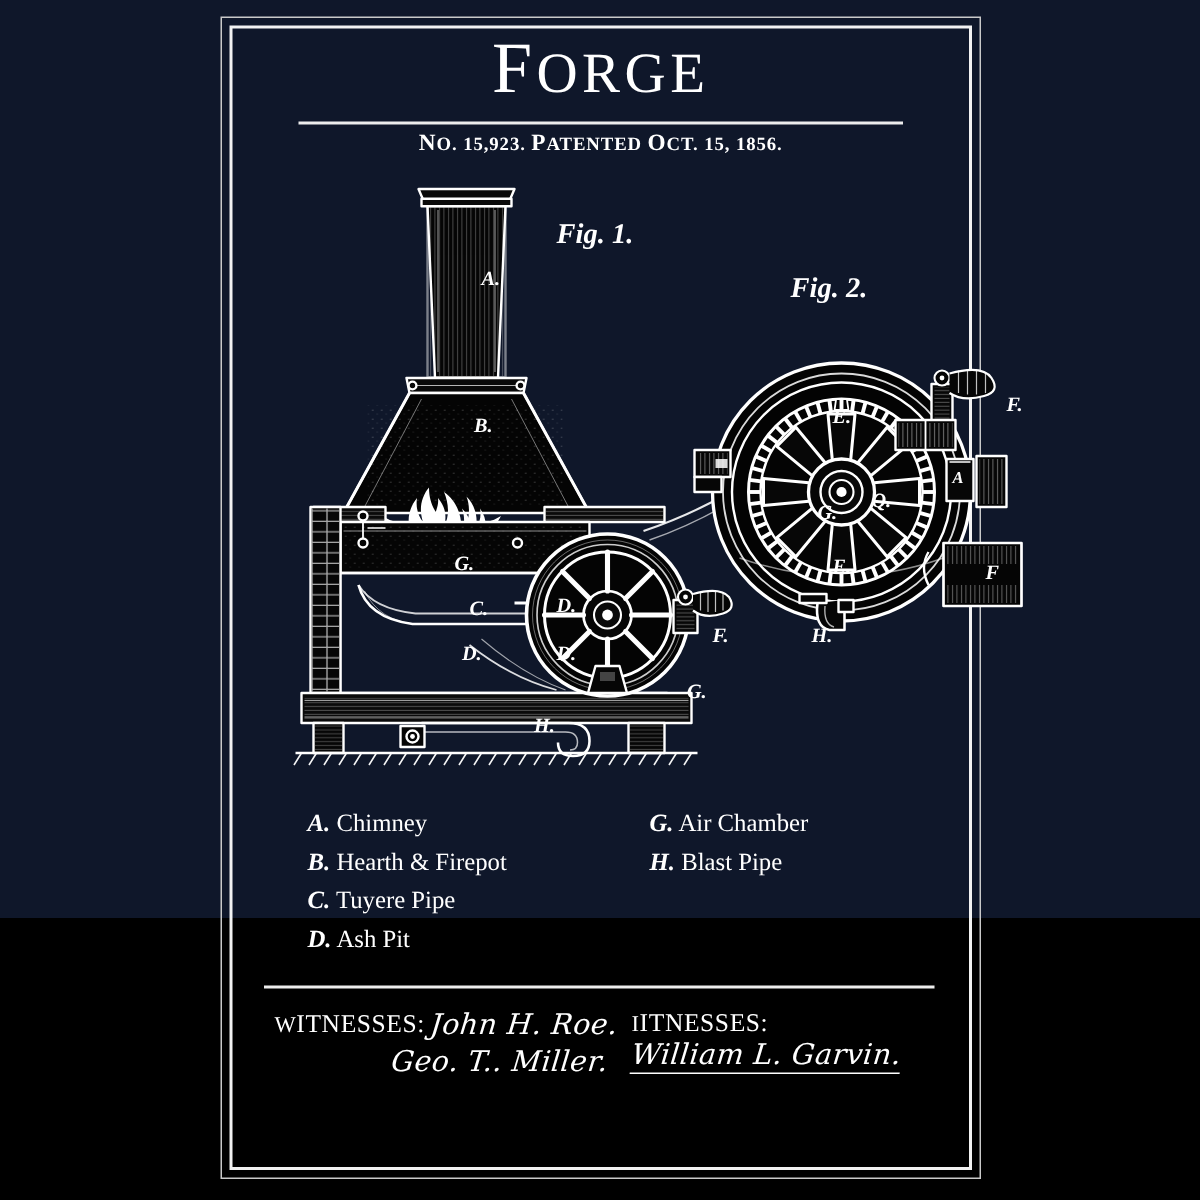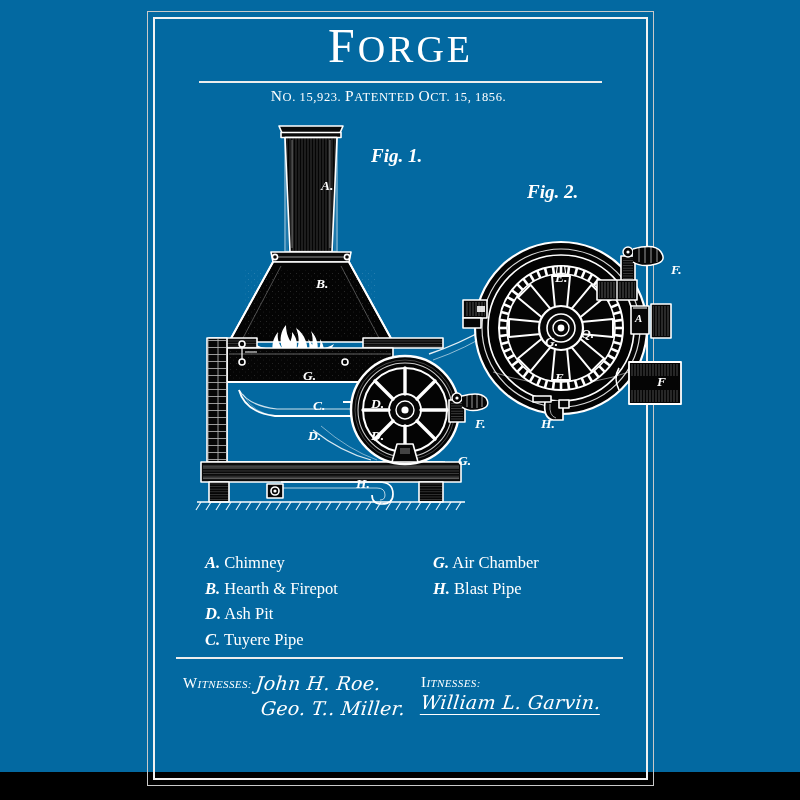--- a/index.html
+++ b/index.html
@@ -1,63 +1,63 @@
 <!DOCTYPE html>
 <html><head>
 <meta charset="utf-8">
 <style>
   html,body{margin:0;padding:0;background:#000;}
   body{width:800px;height:800px;overflow:hidden;
        font-family:"Liberation Serif","DejaVu Serif",serif;color:#fff;}
-  #poster{position:relative;width:800px;height:772px;background:#0369a1;}
+  #poster{position:relative;width:800px;height:612px;background:#0f172a;}
 
   
   .frame-outer{position:absolute;left:147px;top:11px;width:507px;height:775px;
                border:1px solid #c9c9c9;box-sizing:border-box;}
   .frame-inner{position:absolute;left:153px;top:17px;width:495px;height:763px;
                border:2px solid #f2f2f2;box-sizing:border-box;}
 
   
   .title{position:absolute;left:153px;top:22px;width:495px;text-align:center;
          font-size:48px;letter-spacing:3px;line-height:1;
          font-family:"Liberation Serif","DejaVu Serif",serif;}
   .title .cap{font-size:48px;}
   .title .sc{font-size:38px;}
   .rule-top{position:absolute;left:199px;top:81px;width:403px;height:2px;
             background:#ededed;}
-  .subtitle{position:absolute;left:141px;top:87px;width:495px;text-align:center;
-            font-size:15.5px;letter-spacing:.6px;}
+  .subtitle{position:absolute;left:153px;top:87px;width:495px;text-align:center;
+            font-size:15.5px;letter-spacing:.6px;font-weight:bold;}
   .subtitle .cap{font-size:15.5px;}
   .subtitle .sc{font-size:12.5px;}
 
   
   #figures{position:absolute;left:153px;top:110px;width:495px;height:410px;padding-left:40px;}
   #figures svg{display:block;}
 
   .figlabel{font-family:"Liberation Serif","DejaVu Serif",serif;
             font-style:italic;font-weight:bold;fill:#fff;}
 
   
   .legend{position:absolute;left:205px;top:536px;width:420px;}
-  .legcol{position:absolute;top:0;margin-top:14px;}
+  .legcol{position:absolute;top:0;}
   .legcol.left{left:0;}
   .legcol.right{left:228px;}
   .legrow{font-size:16.5px;line-height:25.5px;white-space:nowrap;}
   .legrow .key{font-style:italic;font-weight:bold;}
 
   
   .rule-bot{position:absolute;left:176px;top:657px;width:447px;height:2px;
             background:#ededed;}
   .footer{position:absolute;left:153px;top:672px;width:495px;height:60px;}
   .wit{position:absolute;left:30px;top:0;}
   .inv{position:absolute;left:268px;top:0;}
   .flabel{font-size:15px;letter-spacing:.4px;display:inline-block;
           vertical-align:middle;}
   .flabel .cap{font-size:15px;}
-  .flabel .sc{font-size:11px;font-style:italic;}
+  .flabel .sc{font-size:17px;}
   .sig{font-family:"URW Chancery L","DejaVu Serif",serif;font-style:italic;
        font-size:19px;letter-spacing:.3px;display:inline-block;
        vertical-align:middle;transform:skewX(-6deg);}
   .sig2{display:block;margin-left:78px;margin-top:3px;}
   .sig-underline{border-bottom:1.5px solid #fff;padding-bottom:1px;}
 </style>
 </head>
 <body>
 
 <div id="poster">
@@ -421,22 +421,22 @@
       <text x="464" y="276">F</text>
       <text x="348" y="318">H.</text>
     </g>
   </svg>
   </div>
 
   <div class="legend">
     <div class="legcol left">
       <div class="legrow"><span class="key">A.</span> <span>Chimney</span></div>
       <div class="legrow"><span class="key">B.</span> <span>Hearth &amp; Firepot</span></div>
+      <div class="legrow"><span class="key">C.</span> <span>Tuyere Pipe</span></div>
       <div class="legrow"><span class="key">D.</span> <span>Ash Pit</span></div>
-      <div class="legrow"><span class="key">C.</span> <span>Tuyere Pipe</span></div>
     </div>
     <div class="legcol right">
       <div class="legrow"><span class="key">G.</span> <span>Air Chamber</span></div>
       <div class="legrow"><span class="key">H.</span> <span>Blast Pipe</span></div>
     </div>
   </div>
 
   <div class="rule-bot"></div>
 
   <div class="footer">

